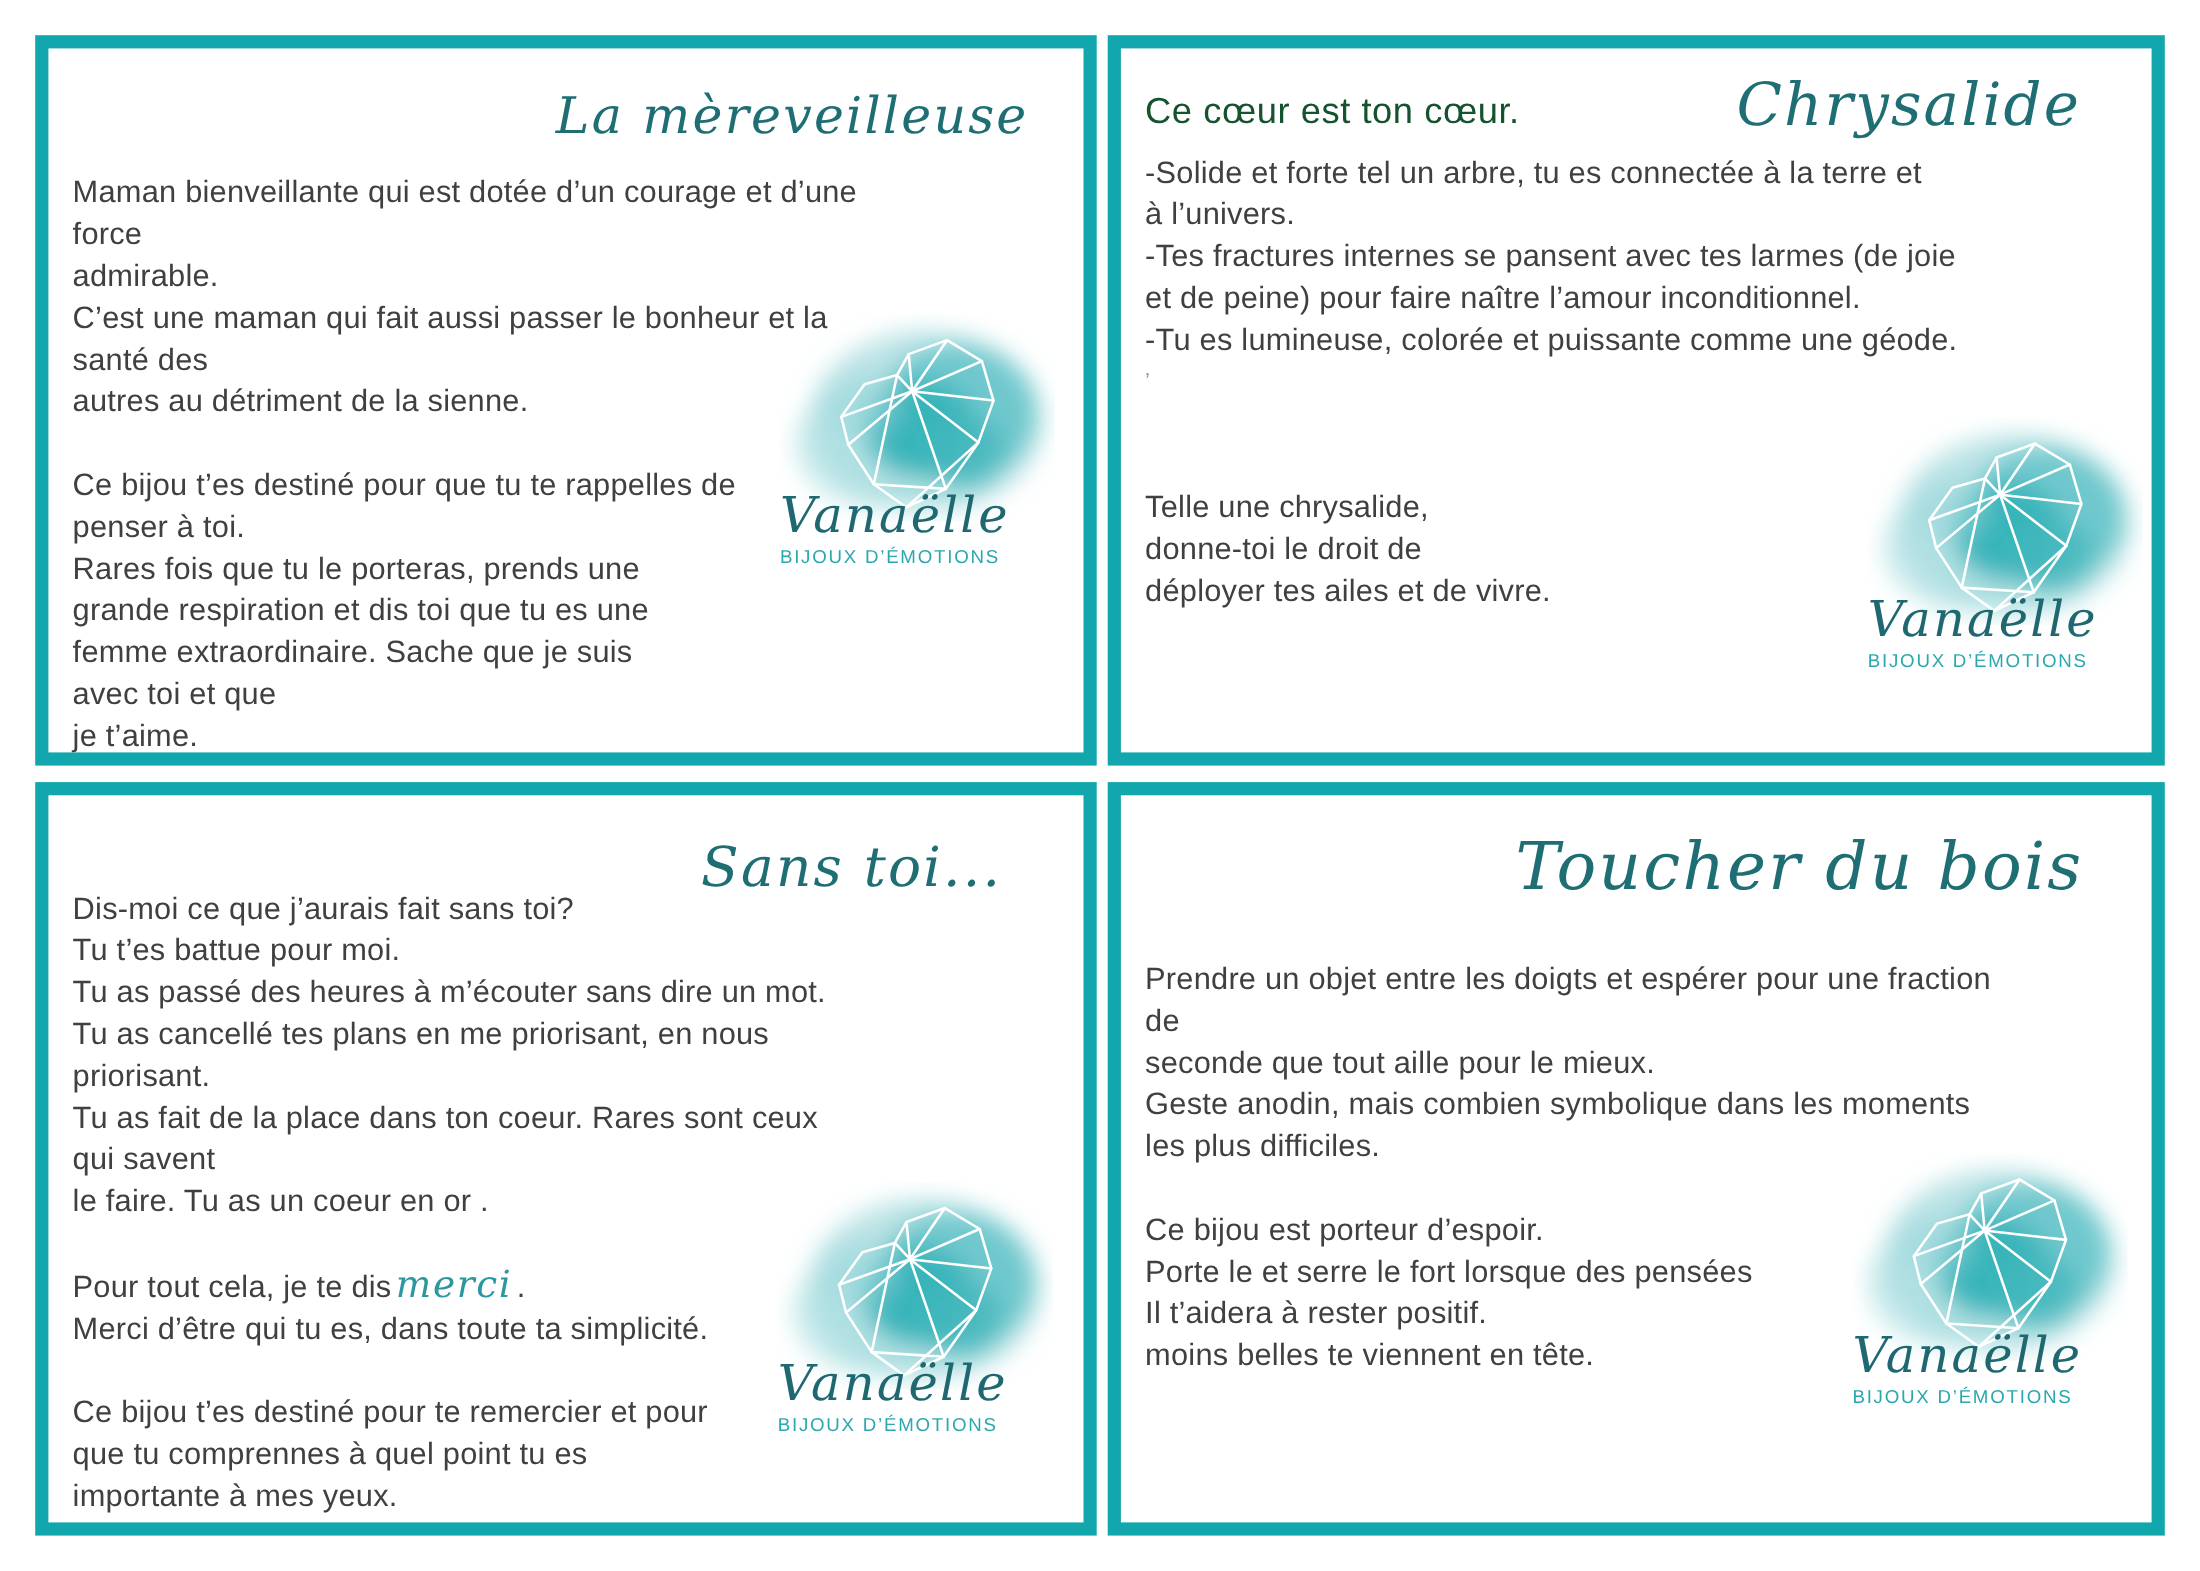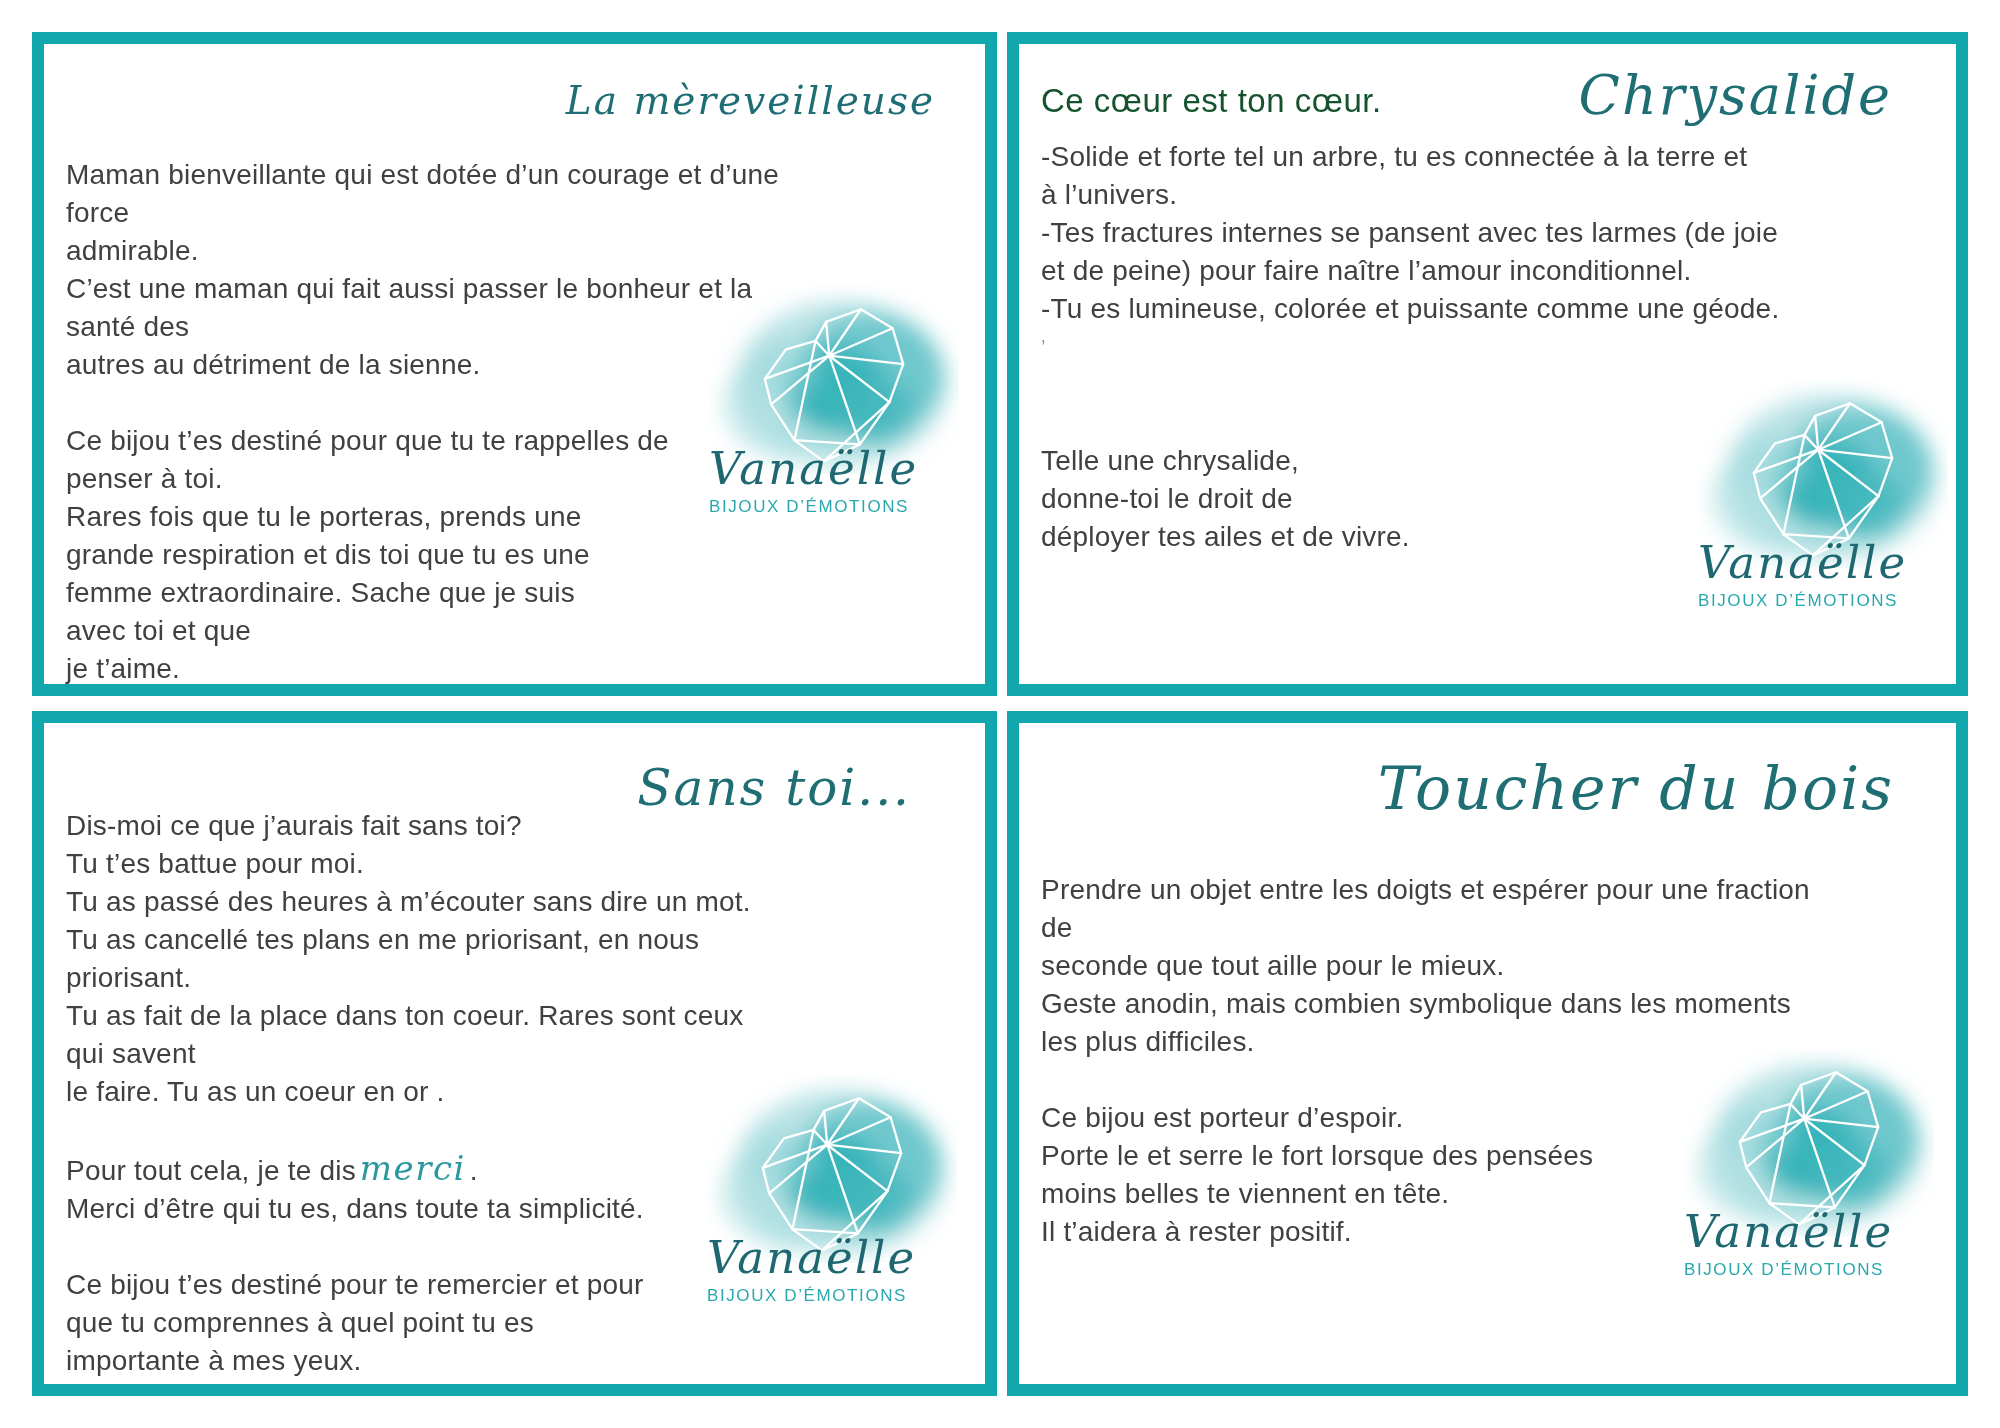--- a/index.html
+++ b/index.html
@@ -26,21 +26,21 @@
     position:absolute;
     margin:0;
     font-family:"DejaVu Serif", serif;
     font-style:italic;
     font-weight:400;
     color:#1e6e74;
     letter-spacing:2px;
     white-space:nowrap;
     z-index:3;
   }
-  .c1 .title { top:34px;  right:50px; font-size:39px; }
+  .c1 .title { top:34px;  right:50px; font-size:46px; }
   .c2 .title { top:20px;  right:64px; font-size:54px; }
   .c3 .title { top:36px;  right:74px; font-size:50px; }
   .c4 .title { top:30px;  right:62px; font-size:60px; }
 
   .heading {
     margin:38px 0 0 22px;
     font-size:33px;
     font-weight:400;
     color:#14532d;
     letter-spacing:0.5px;
@@ -219,22 +219,22 @@
   <section class="card c4">
     <h2 class="title">Toucher du bois</h2>
     <div class="body">
         <div class="line"><span>Prendre un objet entre les doigts et espérer pour une fraction de</span></div>
         <div class="line"><span>seconde que tout aille pour le mieux.</span></div>
         <div class="line"><span>Geste anodin, mais combien symbolique dans les moments</span></div>
         <div class="line"><span>les plus difficiles.</span></div>
         <div class="line blank">&nbsp;</div>
         <div class="line"><span>Ce bijou est porteur d’espoir.</span></div>
         <div class="line"><span>Porte le et serre le fort lorsque des pensées</span></div>
+        <div class="line"><span>Il t’aidera à rester positif.</span></div>
         <div class="line"><span>moins belles te viennent en tête.</span></div>
-        <div class="line"><span>Il t’aidera à rester positif.</span></div>
       </div>
     <div class="logo">
       <svg class="heart" viewBox="0 0 235 178">
           <use href="#heart-art"></use>
         </svg>
       <div class="logo-name">Vanaëlle</div>
       <div class="logo-tagline">BIJOUX D’ÉMOTIONS</div>
     </div>
   </section>
 

